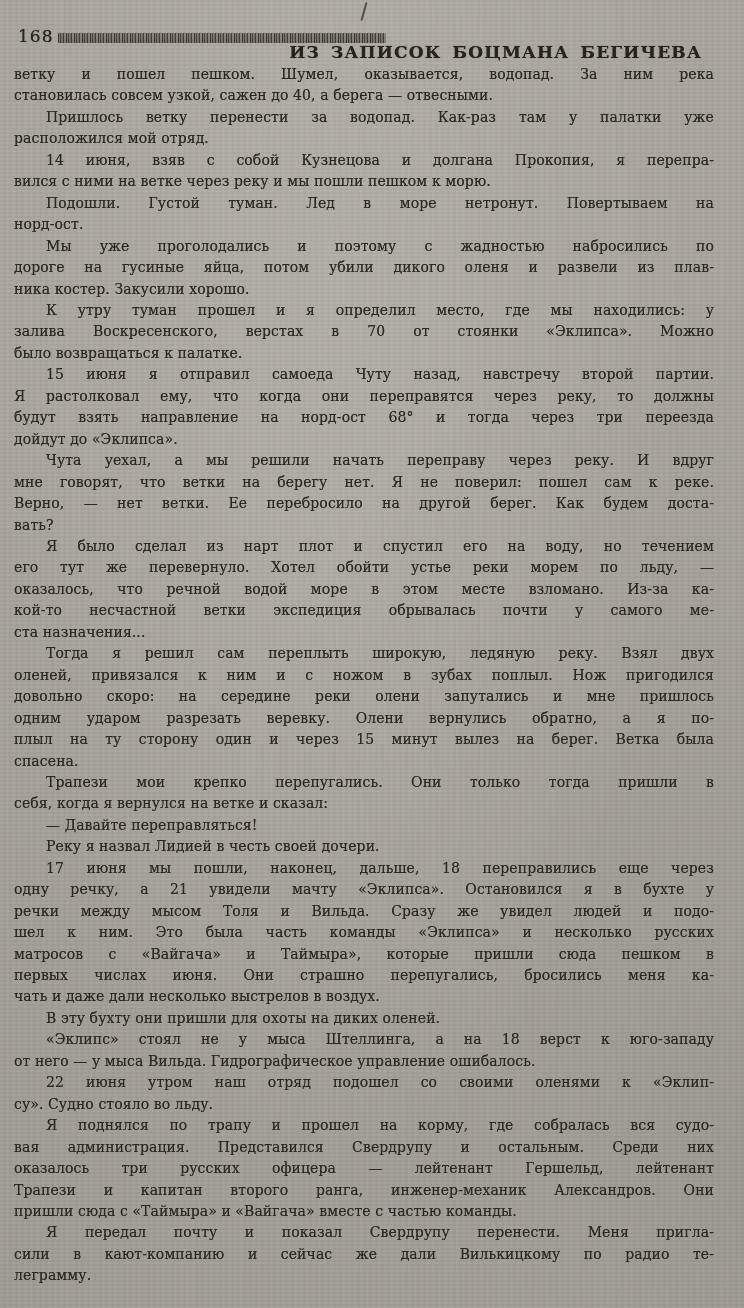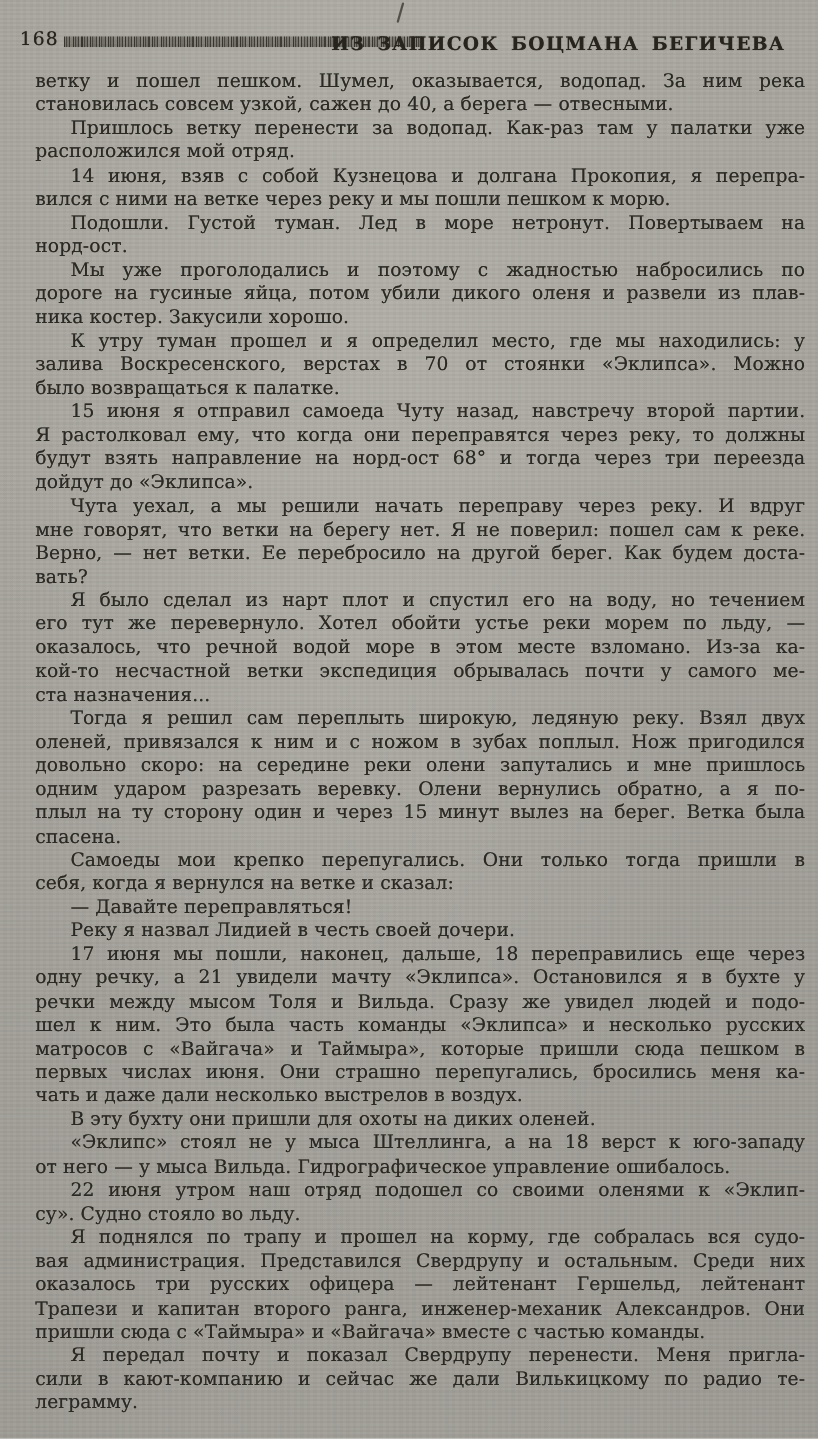--- a/index.html
+++ b/index.html
@@ -32,33 +32,33 @@
         rgba(42,40,33,0.88) 0 1px,
         rgba(42,40,33,0.18) 1px 2px,
         rgba(42,40,33,0.70) 2px 3px,
         rgba(42,40,33,0.28) 3px 5px,
         rgba(42,40,33,0.80) 5px 6px,
         rgba(42,40,33,0.12) 6px 8px),
       linear-gradient(rgba(105,102,92,0.30), rgba(80,77,68,0.38));
     border-radius:1px;
   }
   .title{
-    position:absolute;right:0;top:0;margin:4px;
+    position:absolute;right:0;top:0;margin:16px;
     font-weight:bold;font-size:17px;letter-spacing:1.2px;word-spacing:4px;
     color:#26241d;text-shadow:0 0 0.7px rgba(38,36,29,0.75);
     white-space:nowrap;
   }
   .pen-mark{
     position:absolute;left:345px;top:-24px;width:2px;height:19px;
     background:#3c3a33;transform:rotate(16deg);border-radius:2px;opacity:.8;
   }
   
   .text-block{
-    position:absolute;left:32px;top:64px;width:700px;
-    font-size:17px;line-height:21.45px;
+    position:absolute;left:14px;top:64px;width:700px;
+    font-size:14px;line-height:21.45px;
     color:#2b2923;text-shadow:0 0 0.6px rgba(43,41,35,0.68);
     letter-spacing:0.1px;
   }
   .para{margin:0;}
   .line{text-align:justify;text-align-last:justify;white-space:normal;}
   .line.last{text-align-last:left;}
   .para.indent .line.first{padding-left:32px;}
 </style>
 </head>
 <body>
@@ -120,21 +120,21 @@
       </div>
       <div class="para indent">
         <div class="line first">Тогда я решил сам переплыть широкую, ледяную реку. Взял двух</div>
         <div class="line">оленей, привязался к ним и с ножом в зубах поплыл. Нож пригодился</div>
         <div class="line">довольно скоро: на середине реки олени запутались и мне пришлось</div>
         <div class="line">одним ударом разрезать веревку. Олени вернулись обратно, а я по-</div>
         <div class="line">плыл на ту сторону один и через 15 минут вылез на берег. Ветка была</div>
         <div class="line last">спасена.</div>
       </div>
       <div class="para indent">
-        <div class="line first">Самоеды мои крепко перепугались. Они только тогда пришли в</div>
+        <div class="line first">Трапези мои крепко перепугались. Они только тогда пришли в</div>
         <div class="line last">себя, когда я вернулся на ветке и сказал:</div>
       </div>
       <div class="para indent">
         <div class="line first last">— Давайте переправляться!</div>
       </div>
       <div class="para indent">
         <div class="line first last">Реку я назвал Лидией в честь своей дочери.</div>
       </div>
       <div class="para indent">
         <div class="line first">17 июня мы пошли, наконец, дальше, 18 переправились еще через</div>

